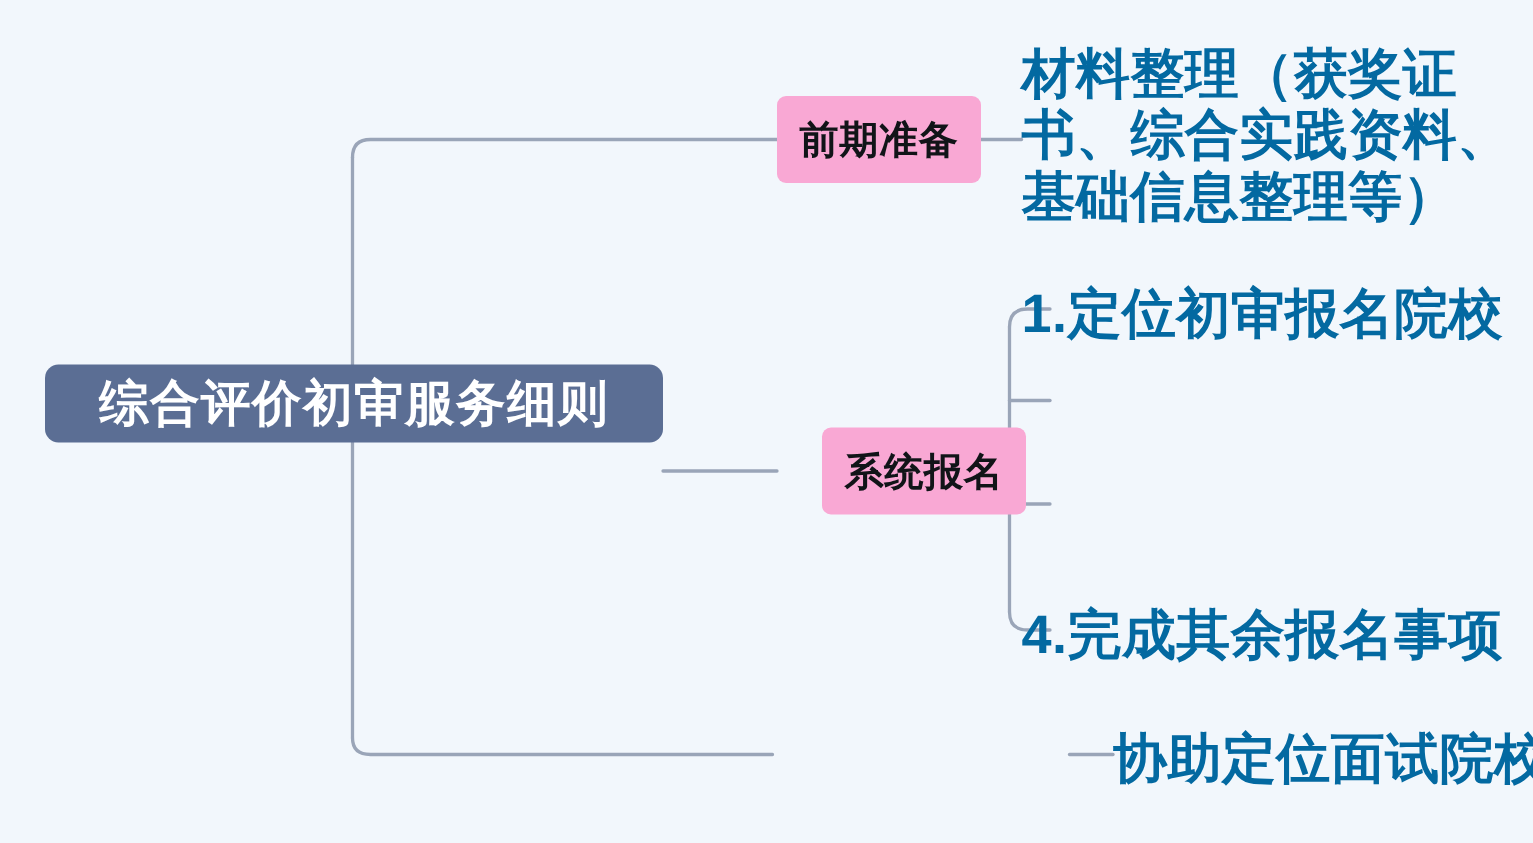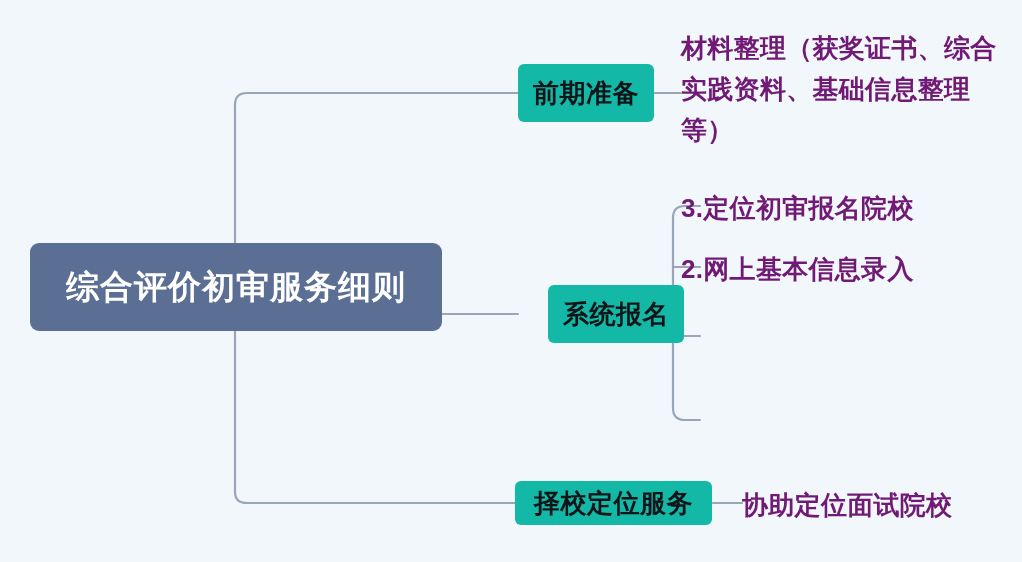--- a/index.html
+++ b/index.html
@@ -34,30 +34,30 @@
     align-items: center;
     justify-content: center;
     font-weight: bold;
     white-space: nowrap;
   }
 
   .root-node {
     left: 30px;
     top: 243px;
     width: 412px;
-    height: 88px;
+    height: 52px;
     background: #5b6e94;
     border-radius: 9px;
     color: #ffffff;
     font-size: 33px;
     letter-spacing: 1px;
   }
 
   .branch-node {
-    background: #14b8a6;
+    background: #f9a8d4;
     border-radius: 6px;
     color: #111418;
     font-size: 26px;
     letter-spacing: 0.5px;
   }
   .branch-prep {
     left: 518px;
     top: 64px;
     width: 136px;
     height: 58px;
@@ -72,23 +72,23 @@
     left: 515px;
     top: 481px;
     width: 197px;
     height: 44px;
   }
 
   
   .leaf {
     position: absolute;
     box-sizing: border-box;
-    color: #701a75;
+    color: #0369a1;
     font-weight: bold;
-    font-size: 26px;
+    font-size: 36px;
     line-height: 41px;
     letter-spacing: 0.3px;
   }
   .leaf-prep {
     left: 681px;
     top: 28px;
     width: 330px;
   }
   .leaf-s1 {
     left: 681px;
@@ -144,25 +144,24 @@
       <path d="M713,503 L742,503"></path>
     </g>
   </svg>
 
   <div class="node root-node">综合评价初审服务细则</div>
 
   <div class="node branch-node branch-prep">前期准备</div>
 
   <div class="node branch-node branch-signup">系统报名</div>
 
-  <div class="node branch-node branch-school">择校定位服务</div>
 
   <div class="leaf leaf-prep">材料整理（获奖证书、综合实践资料、基础信息整理等）</div>
 
-  <div class="leaf leaf-s1">3.定位初审报名院校</div>
-
-  <div class="leaf leaf-s2">2.网上基本信息录入</div>
+  <div class="leaf leaf-s1">1.定位初审报名院校</div>
 
 
+
+  <div class="leaf leaf-s4">4.完成其余报名事项</div>
 
   <div class="leaf leaf-school">协助定位面试院校</div>
 
 </div>
 
 </body></html>

